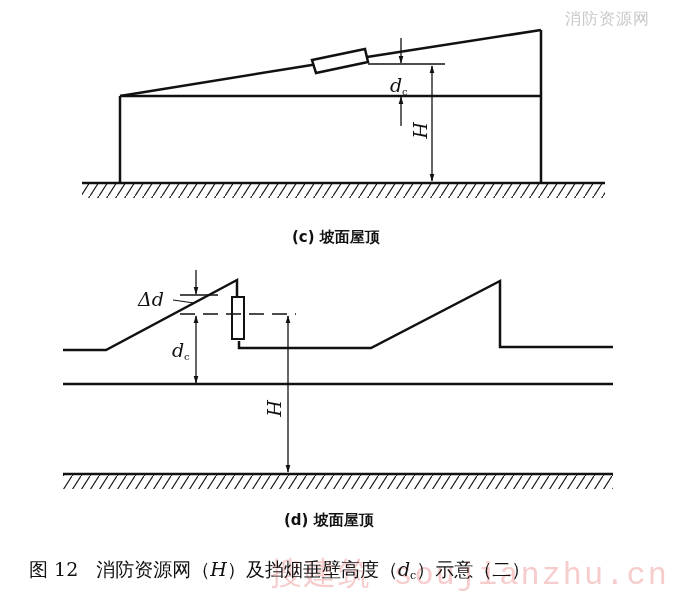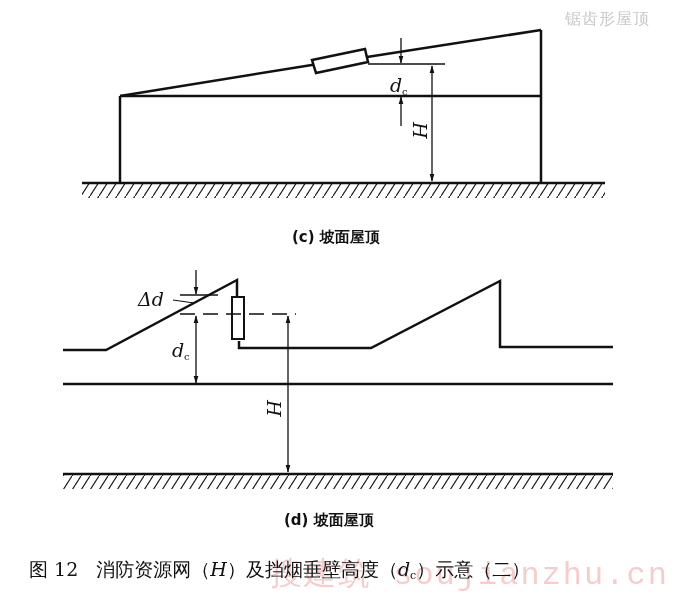--- a/index.html
+++ b/index.html
@@ -12,21 +12,21 @@
   .fig-title .sub { font-size: 11px; vertical-align: -3px; }
   .fig-title .ital { font-style: italic; }
   .watermark-bottom { position: absolute; left: 270px; top: 552px; font-family: Liberation Mono, monospace; font-size: 32px; color: rgba(230,110,110,0.35); white-space: nowrap; letter-spacing: 2px; }
   svg { position: absolute; left: 0; top: 0; }
   .lbl { font-family: "DejaVu Serif", serif; font-style: italic; font-size: 19px; fill: #111; }
   .lbl-sub { font-family: "DejaVu Serif", serif; font-size: 10px; fill: #111; }
 </style>
 </head>
 <body>
 
-<div class="watermark-top">锯齿形屋顶</div>
+<div class="watermark-top">消防资源网</div>
 
 <svg width="683" height="600" viewBox="0 0 683 600">
   <defs>
     <pattern id="hatch" patternUnits="userSpaceOnUse" width="9" height="14">
       <line x1="9" y1="0" x2="0" y2="14" stroke="#111" stroke-width="1.2"></line>
     </pattern>
     <marker id="arrow" viewBox="0 0 10 10" refX="9" refY="5" markerWidth="6" markerHeight="9" orient="auto-start-reverse">
       <path d="M0,2 L10,5 L0,8 z" fill="#111"></path>
     </marker>
   </defs>

